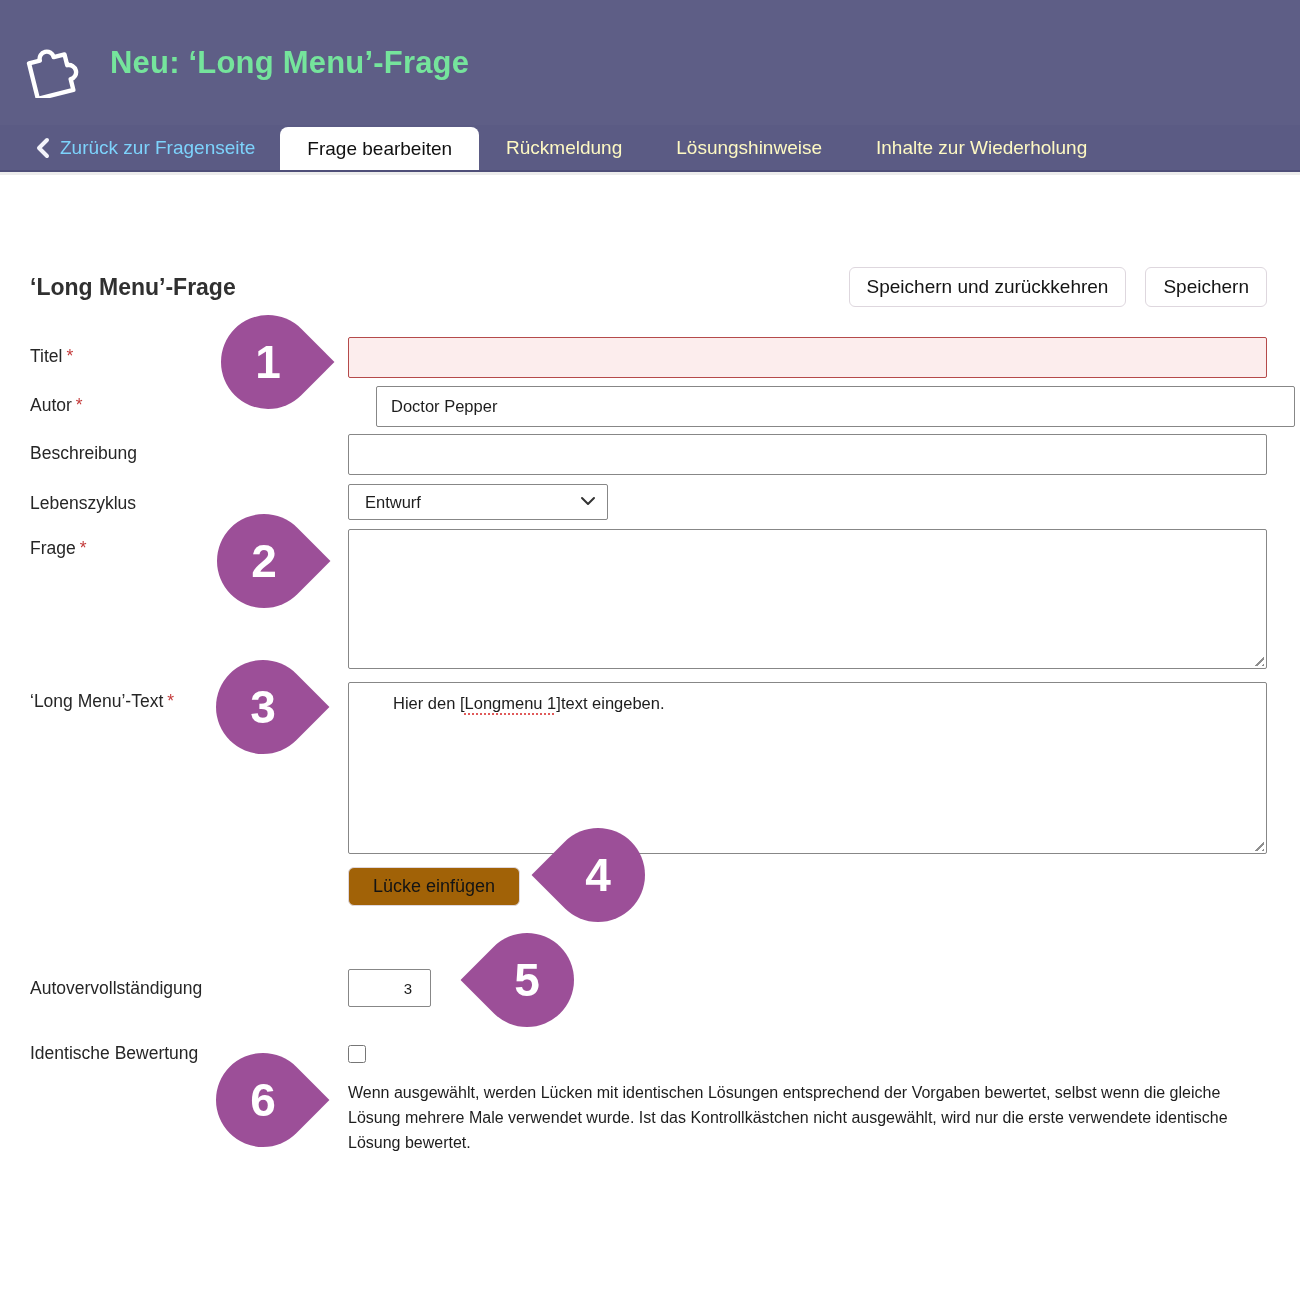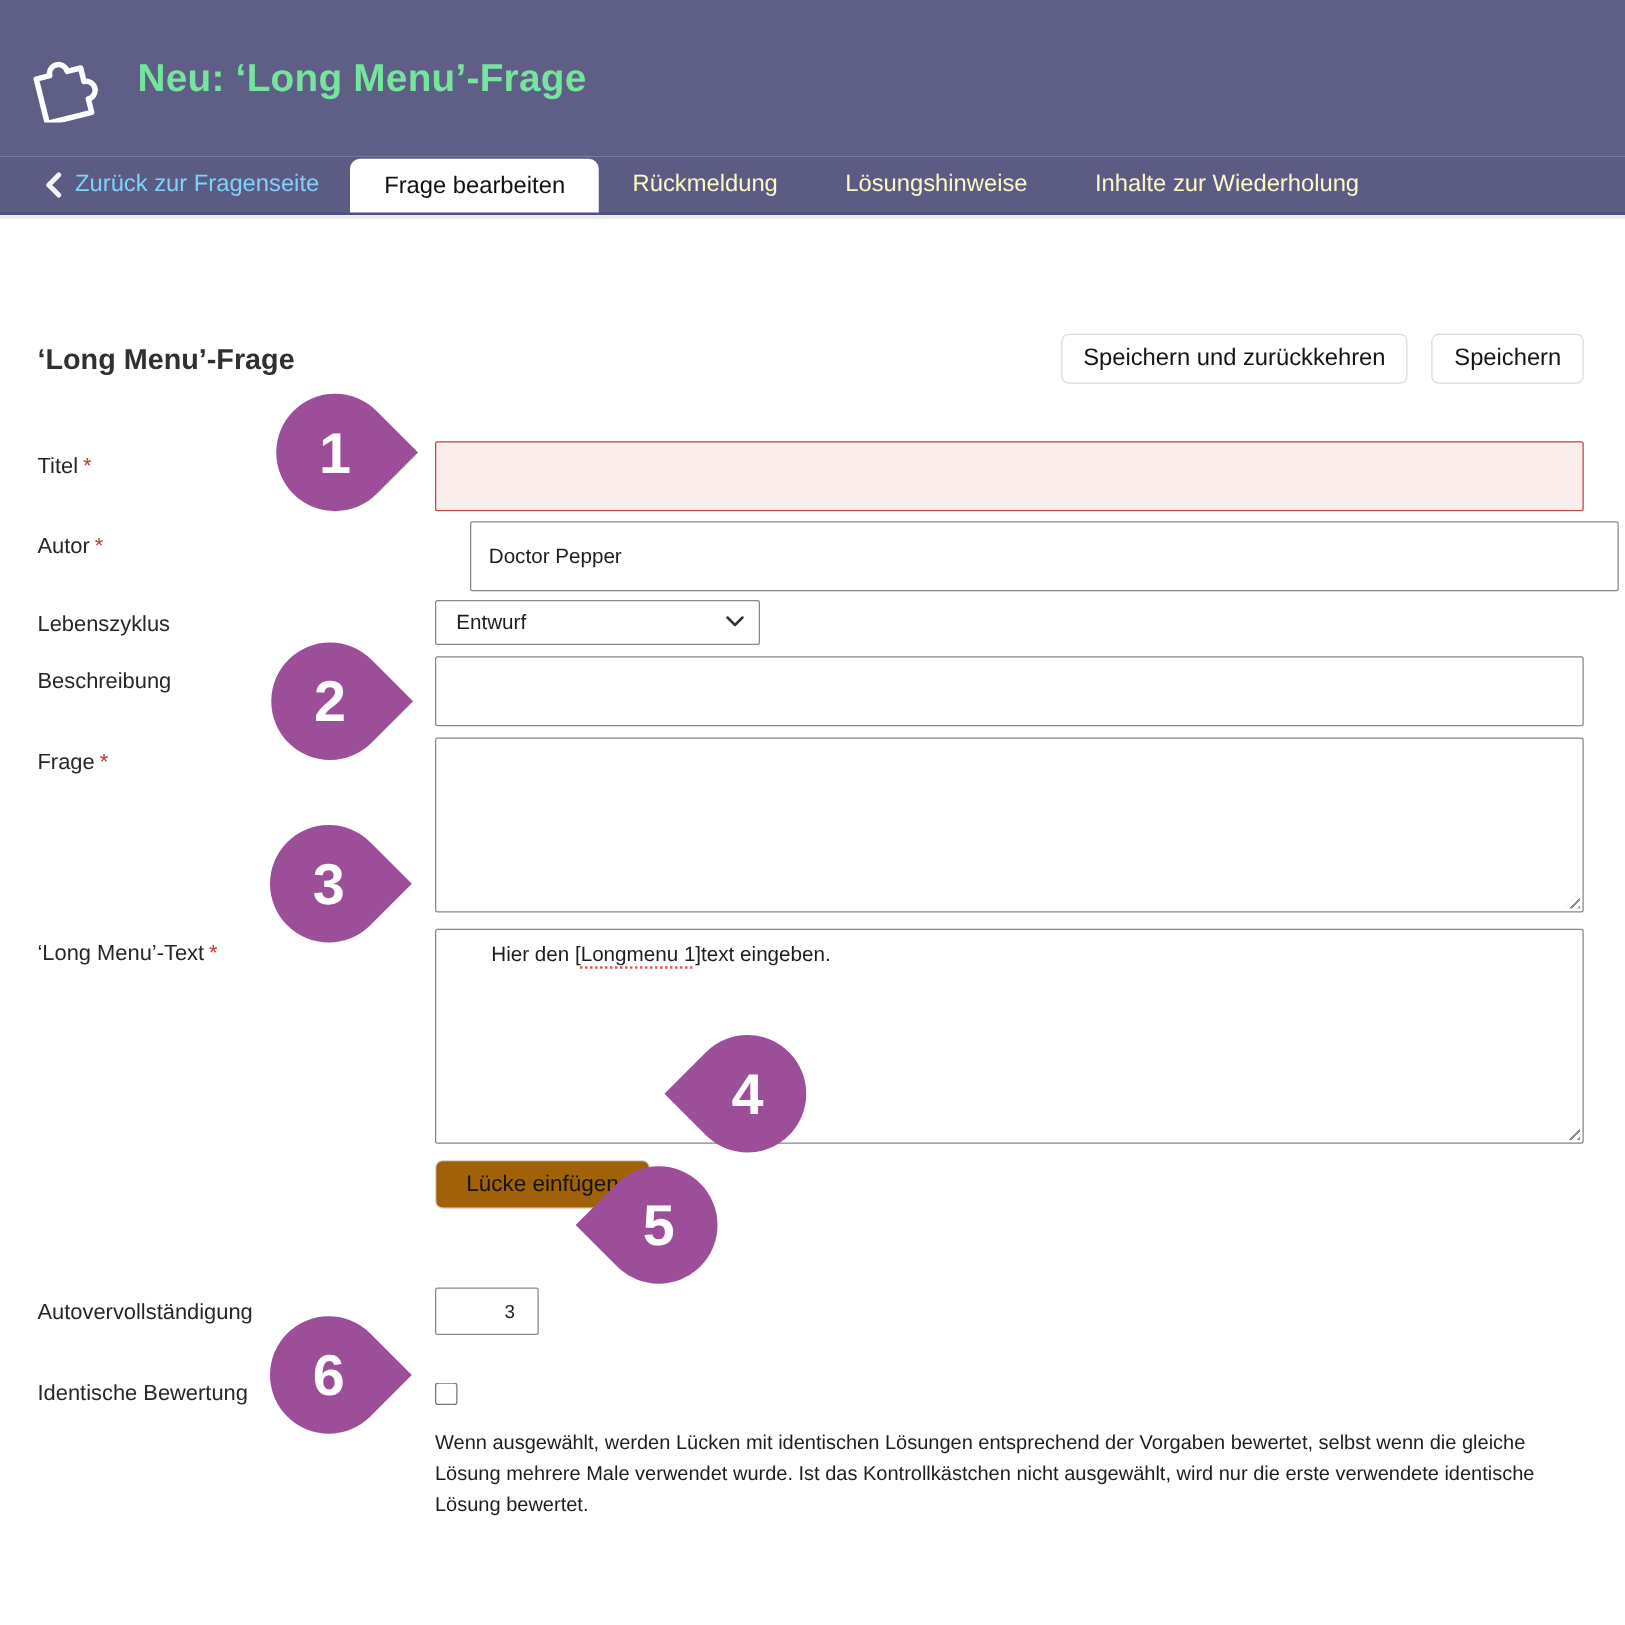--- a/index.html
+++ b/index.html
@@ -22,27 +22,27 @@
   .tab.active { background:#ffffff; color:#101010; border-radius:8px 8px 0 0; margin-top:2px; }
 
   
   .content { padding:0 33px 0 30px; }
   .form-head { margin-top:90px; height:44px; display:flex; align-items:center; justify-content:space-between; }
   .form-title { font-size:23px; font-weight:bold; color:#303030; }
   .actions { display:flex; gap:19px; }
   .btn { background:#ffffff; border:1px solid #ded7de; border-radius:6px; padding:8px 17px;
     font-size:19px; color:#141414; font-family:inherit; cursor:pointer; white-space:nowrap; }
 
-  .form { margin-top:44px; }
+  .form { margin-top:28px; }
   .row { display:flex; align-items:flex-start; }
   .lbl { width:318px; flex:0 0 auto; font-size:17.5px; color:#262626; padding-top:9px; }
   .req { color:#c43b3b; margin-left:4px; }
   .ctl { width:919px; flex:0 0 auto; position:relative; }
 
-  input.text { width:100%; height:56px; border:1.5px solid #878787; border-radius:2px;
+  input.text { width:100%; height:41px; border:1.5px solid #878787; border-radius:2px;
     font-family:inherit; font-size:16.5px; padding:0 14px; color:#1d1d1d; background:#fff; }
   input.text.error { background:#fceded; border-color:#b54a4a; }
 
   .select-wrap { position:relative; width:260px; }
   select.sel { width:260px; height:36px; border:1.5px solid #878787; border-radius:2px;
     background:#fff; font-family:inherit; font-size:16.5px; padding:0 36px 0 16px;
     appearance:none; -webkit-appearance:none; color:#1d1d1d; }
   .sel-chev { position:absolute; right:12px; top:11px; pointer-events:none; }
 
   .ta { width:100%; border:1.5px solid #878787; border-radius:2px; background:#fff;
@@ -137,43 +137,43 @@
       <div class="lbl">
         <span>Autor</span><span class="req">*</span>
       </div>
       <div class="ctl">
         <input class="text" type="text" value="Doctor Pepper" style="">
       </div>
     </div>
 
     <div class="row mb9">
       <div class="lbl">
+        <span>Beschreibung</span>
+      </div>
+      <div class="ctl">
+        <input class="text" type="text" value="" style="">
+      </div>
+    </div>
+
+    <div class="row mb9">
+      <div class="lbl">
         <span>Lebenszyklus</span>
       </div>
       <div class="ctl">
         <div class="select-wrap">
           <select class="sel">
             <option>Entwurf</option>
           </select>
           <svg class="sel-chev" width="16" height="12" viewBox="0 0 16 12">
             <polyline points="2,3 8,9 14,3" fill="none" stroke="#333" stroke-width="2" stroke-linecap="round" stroke-linejoin="round"></polyline>
           </svg>
         </div>
       </div>
     </div>
 
-    <div class="row mb9">
-      <div class="lbl">
-        <span>Beschreibung</span>
-      </div>
-      <div class="ctl">
-        <input class="text" type="text" value="" style="">
-      </div>
-    </div>
-
     <div class="row mb13">
       <div class="lbl">
         <span>Frage</span><span class="req">*</span>
       </div>
       <div class="ctl">
         <div class="ta ta-frage">
           <span></span>
           <span class="grip"></span>
         </div>
       </div>

